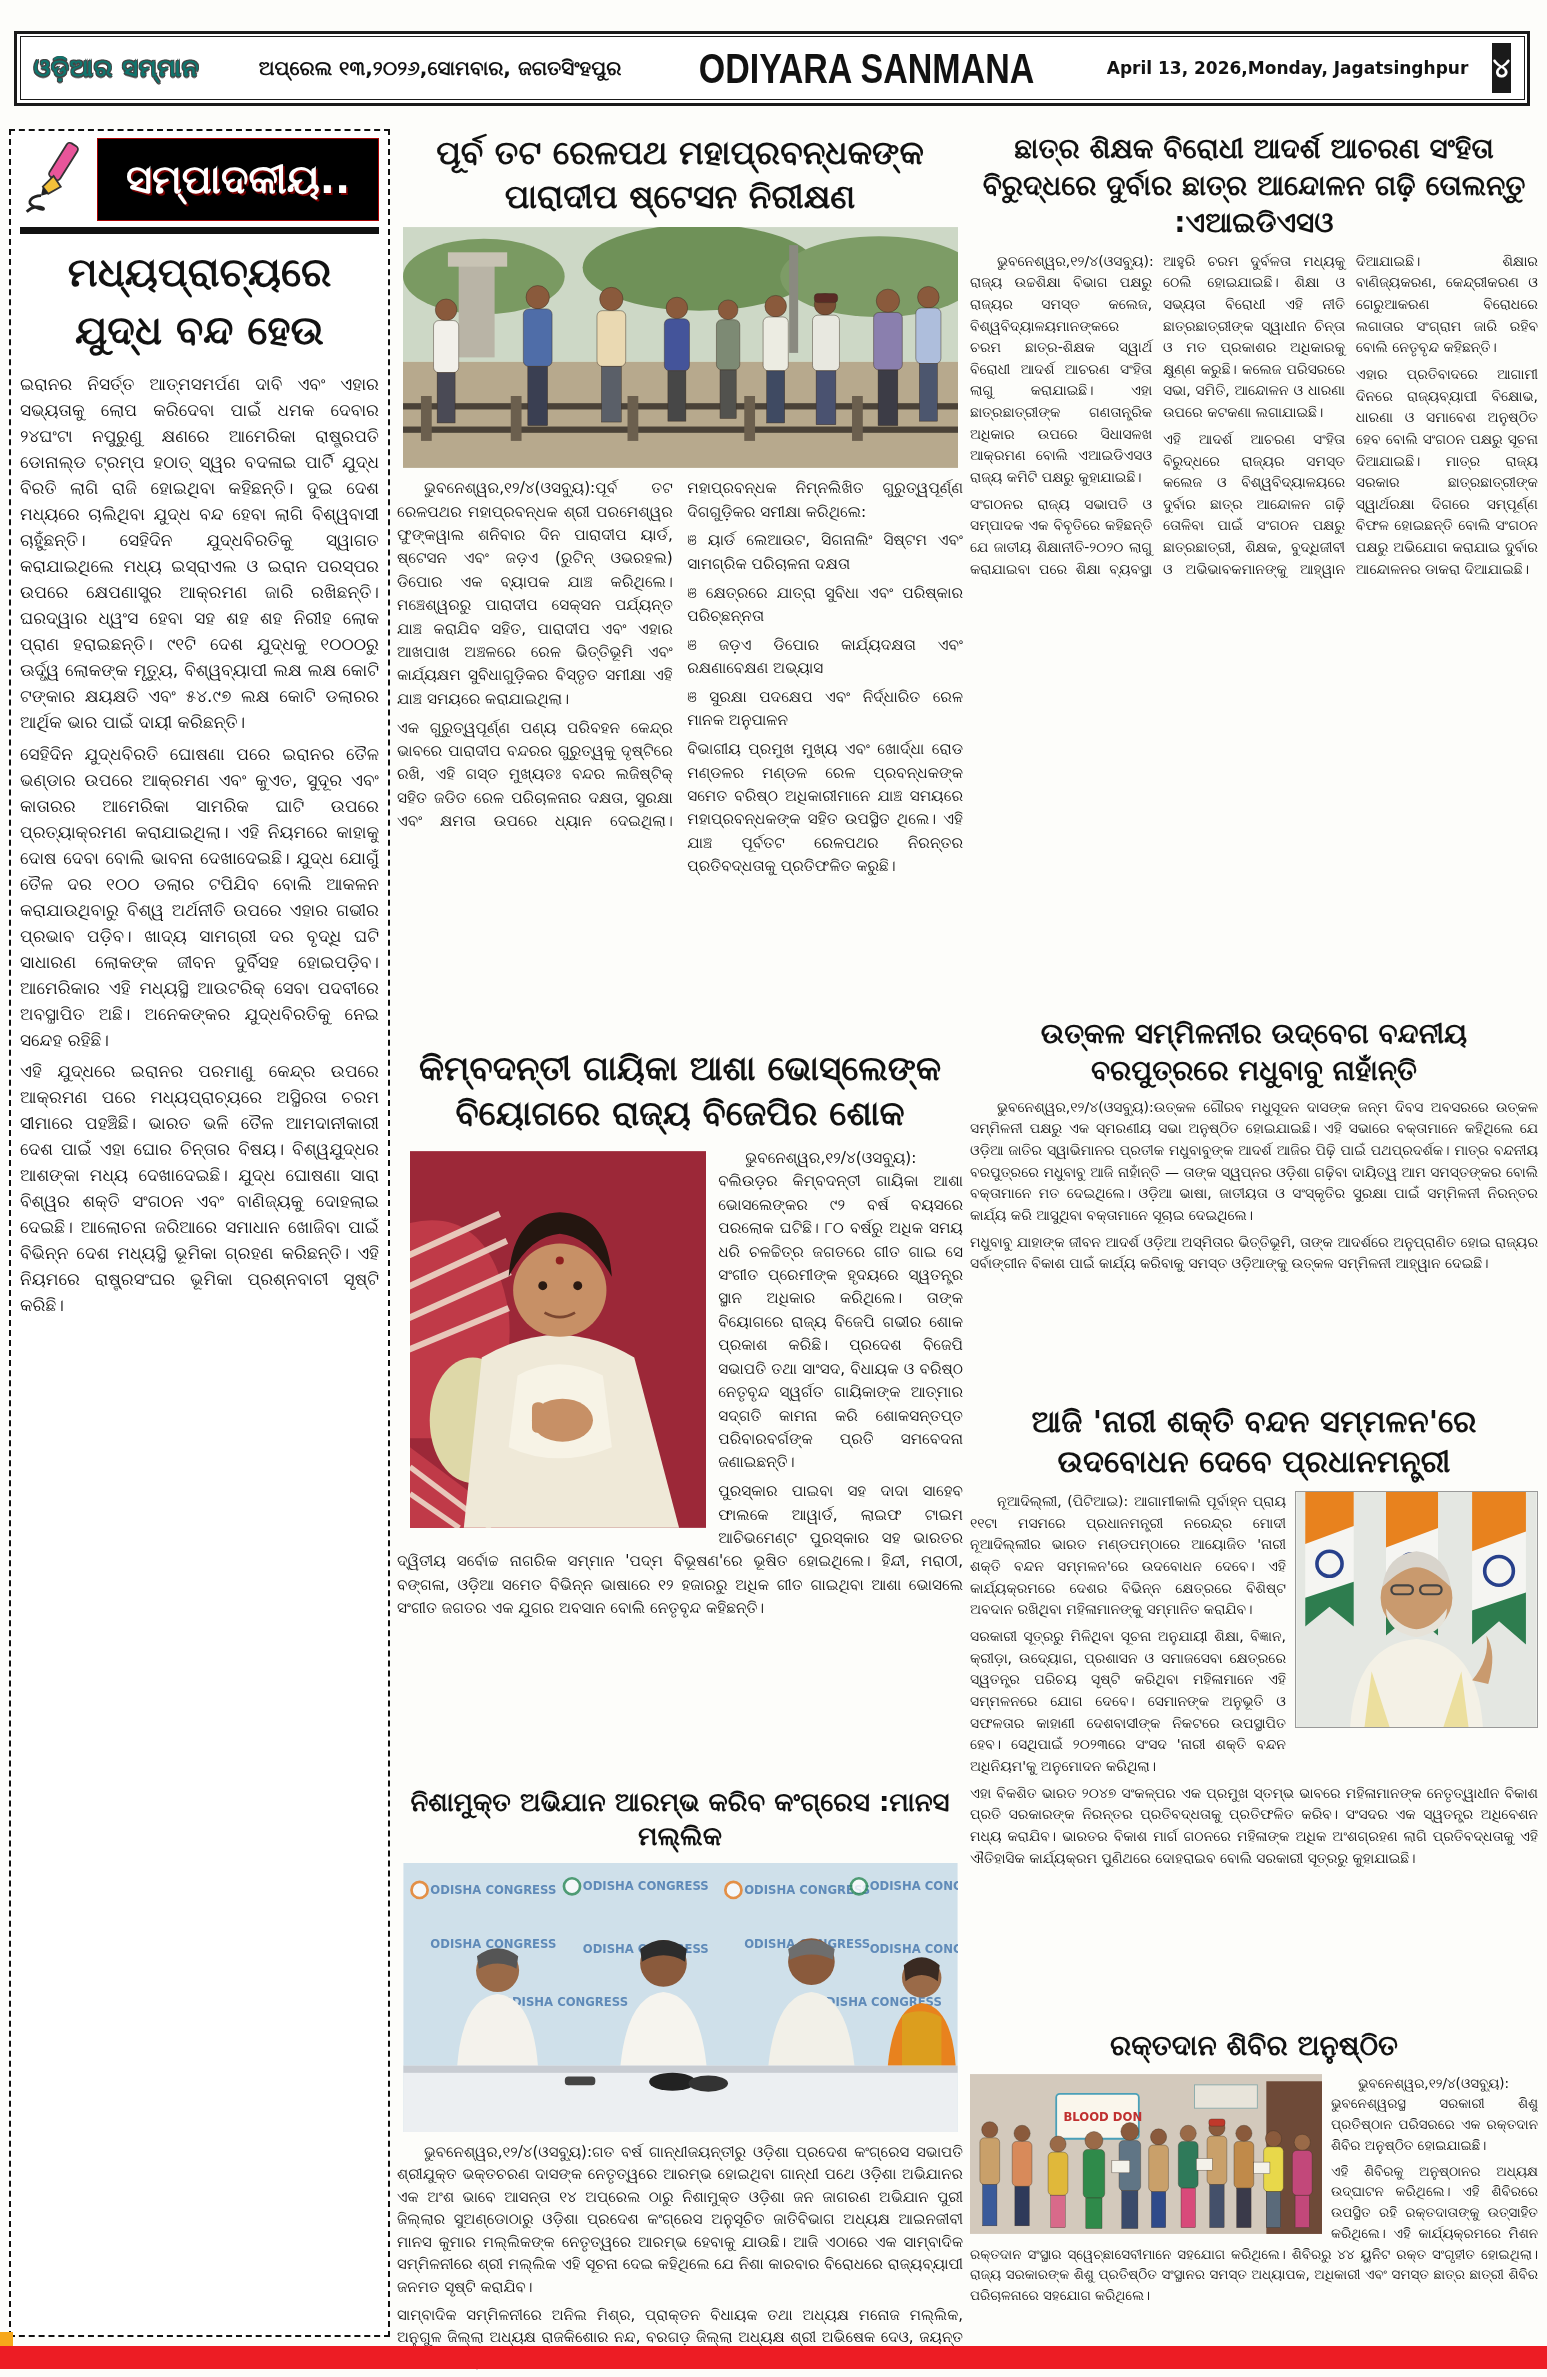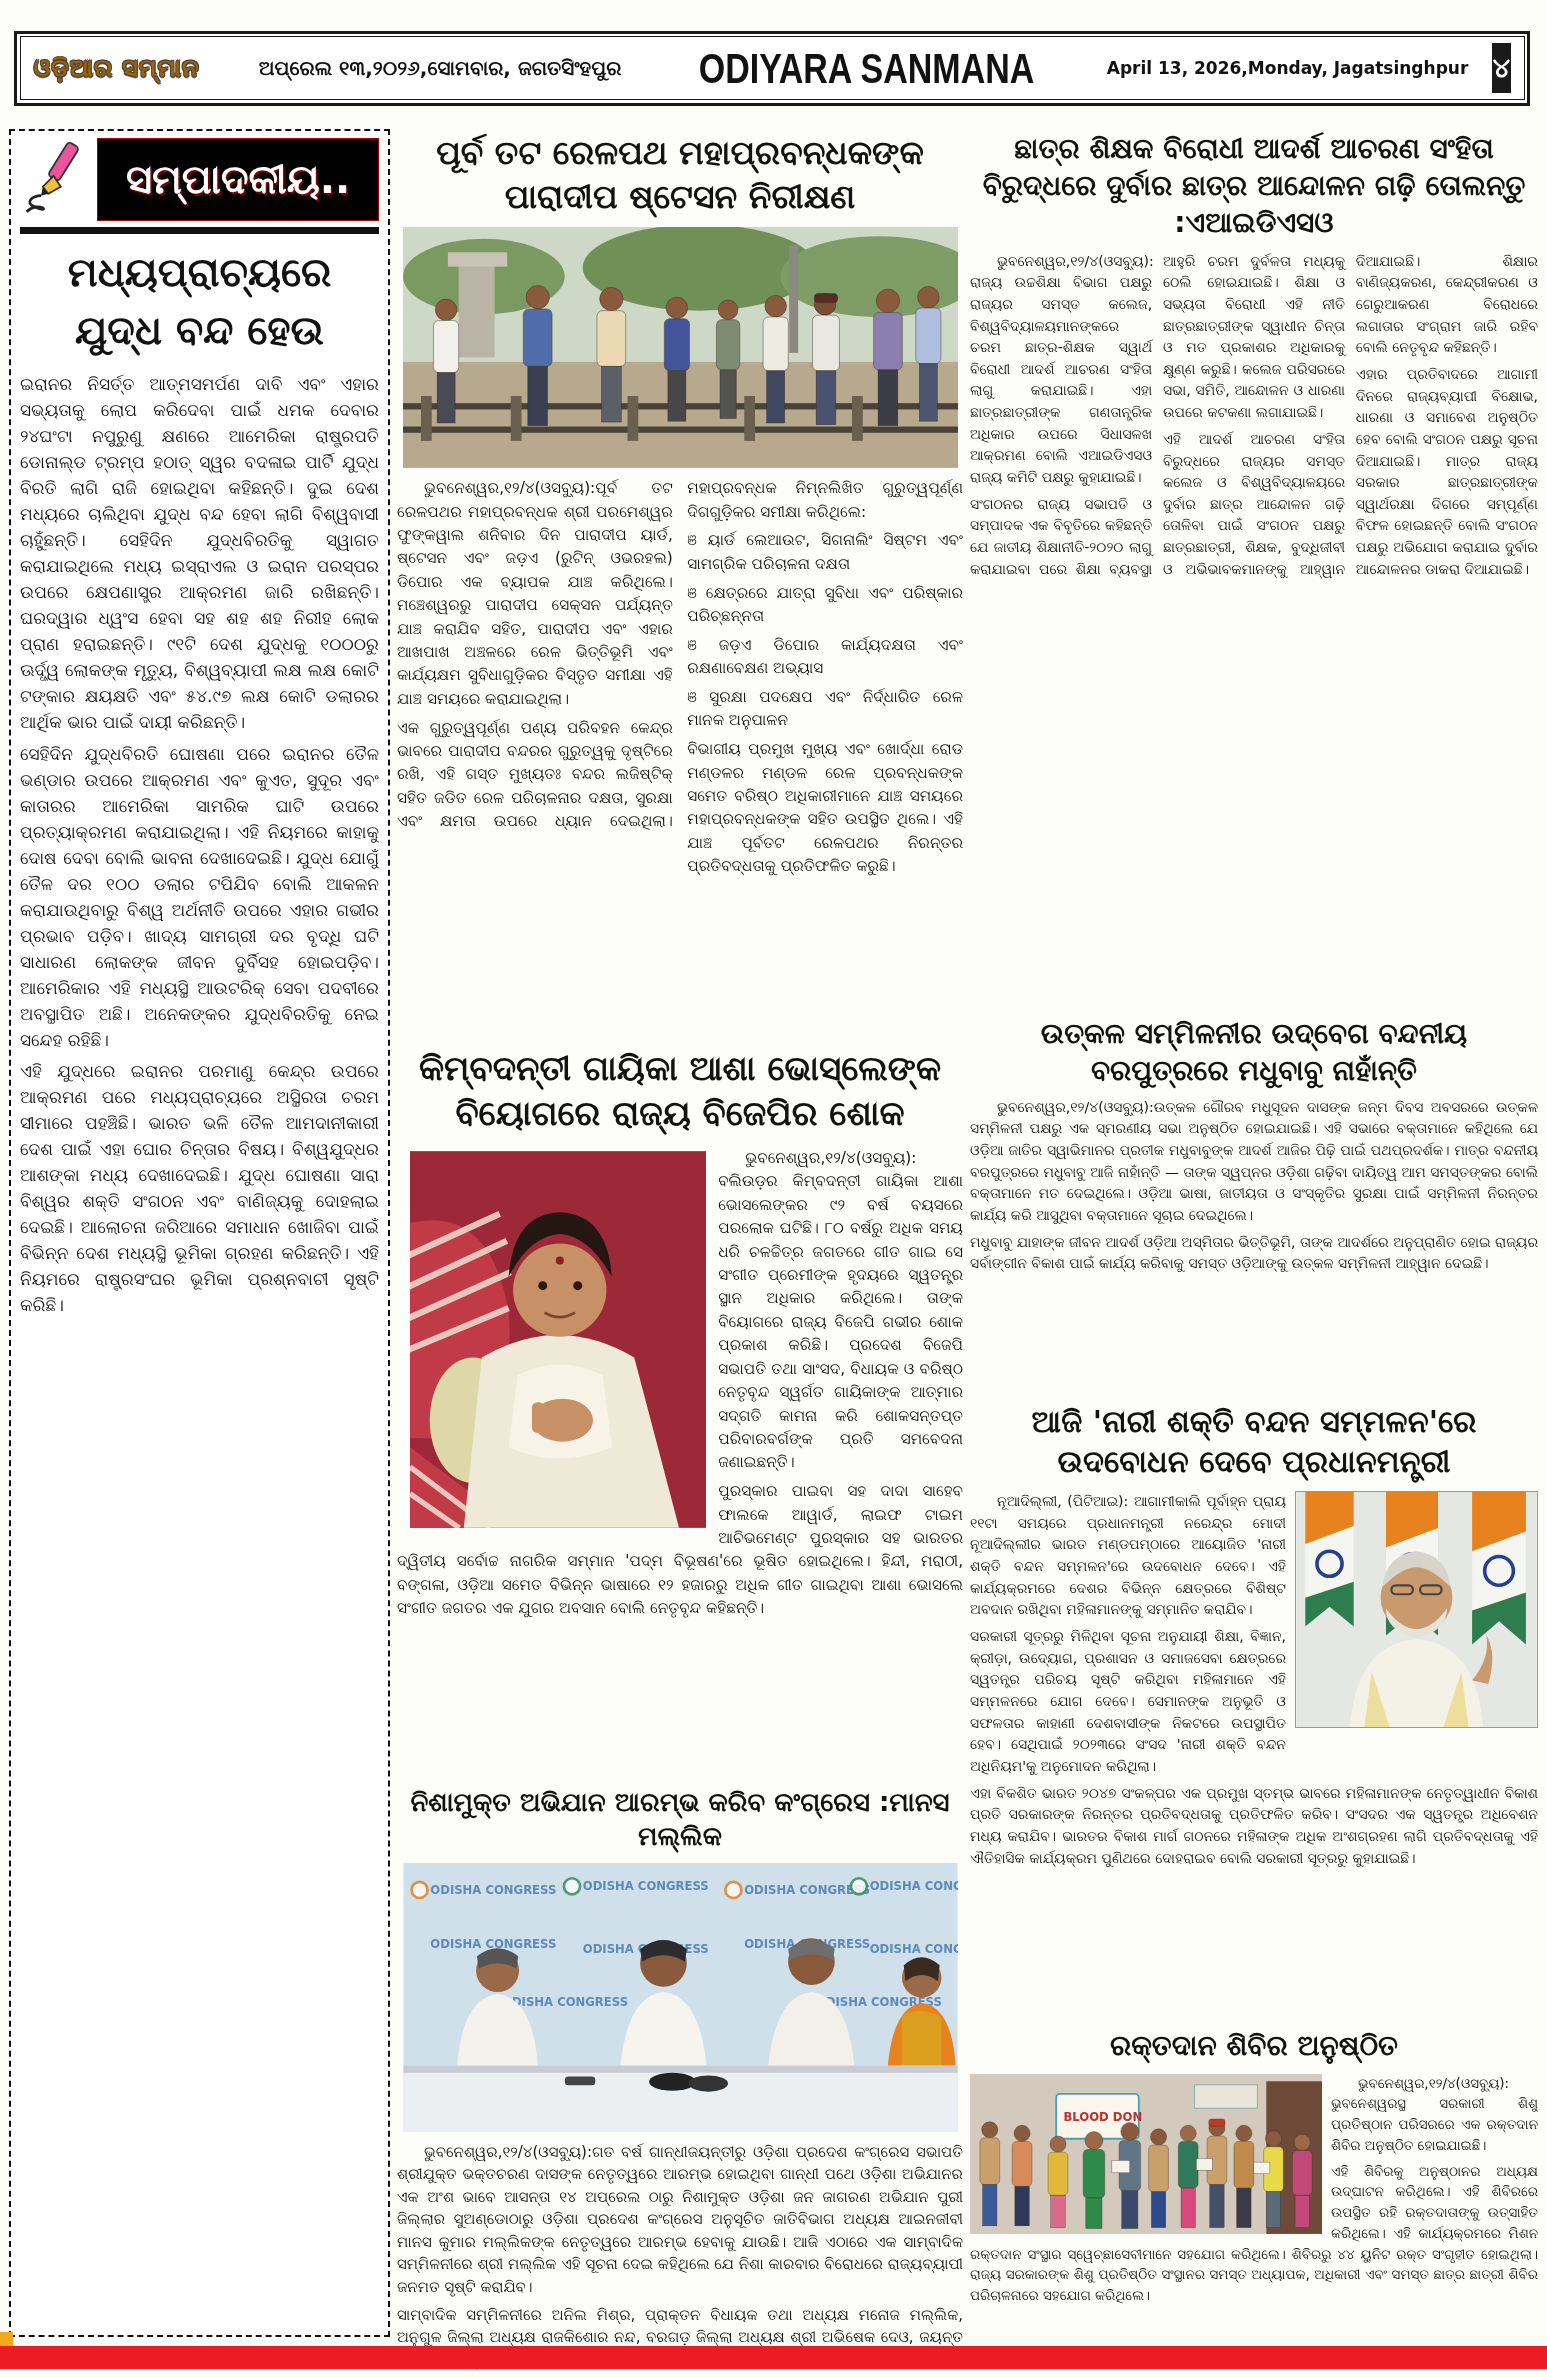--- a/index.html
+++ b/index.html
@@ -6,21 +6,21 @@
   .page{
     position:relative;width:1548px;height:2377px;margin:0 auto;
     background:#fdfdfa;color:#121212;overflow:hidden;
     font-family:"DejaVu Sans","Liberation Sans",sans-serif;
   }
   
   .masthead{position:absolute;left:14.4px;top:30.5px;width:1516px;height:75px;
     border:3.6px solid #1a1a1a;background:#fff;box-sizing:border-box;}
   .masthead-inner{position:absolute;inset:2.7px;border:1.8px solid #1a1a1a;
     display:flex;align-items:center;box-sizing:border-box;padding:0 12.6px;gap:23.4px;}
-  .logo-text{font-size:24px;font-weight:bold;letter-spacing:0.9px;color:#a16207;
+  .logo-text{font-size:24px;font-weight:bold;letter-spacing:0.9px;color:#0f766e;
     text-shadow:-0.9px -0.9px 0 #444,0.9px -0.9px 0 #444,-0.9px 0.9px 0 #444,0.9px 0.9px 0 #444,0 1.8px 0 #888;
     white-space:nowrap;}
   .date-odia{font-size:20px;font-weight:bold;margin-left:36px;white-space:nowrap;}
   .masthead-title{font-size:34px;font-weight:900;letter-spacing:0px;margin-left:54px;
     font-family:"Liberation Sans","DejaVu Sans",sans-serif;transform:scaleY(1.25);white-space:nowrap;}
   .date-eng{font-size:17px;font-weight:bold;margin-left:49px;white-space:nowrap;}
   .pageno{margin-left:auto;background:#1a1a1a;color:#fff;font-size:27px;font-weight:bold;
     width:41px;height:50px;display:flex;align-items:center;justify-content:center;}
   
   .odia{text-align:justify;}
@@ -299,21 +299,21 @@
           <path d="M60,262 Q66,170 134,164 Q202,170 208,262 Z" fill="#f4f1e6"></path>
           <path d="M84,200 L104,262 L76,262 Z" fill="#ecdf9e"></path>
           <path d="M184,200 L164,262 L192,262 Z" fill="#ecdf9e"></path>
           <circle cx="134" cy="118" r="40" fill="#c99a6e"></circle>
           <path d="M96,106 Q100,70 134,66 Q168,70 172,106 Q150,84 134,84 Q118,84 96,106 Z" fill="#d8d4cc"></path>
           <path d="M100,130 Q134,176 168,130 Q168,156 134,162 Q100,156 100,130 Z" fill="#e6e2d8"></path>
           <rect x="106" y="104" width="24" height="10" rx="5" fill="none" stroke="#444" stroke-width="2.5"></rect>
           <rect x="138" y="104" width="24" height="10" rx="5" fill="none" stroke="#444" stroke-width="2.5"></rect>
           <path d="M196,210 Q216,186 212,160 Q224,180 214,214 Z" fill="#c99a6e"></path>
         </svg>
-        <p class="indent">ନୂଆଦିଲ୍ଲୀ, (ପିଟିଆଇ): ଆଗାମୀକାଲି ପୂର୍ବାହ୍ନ ପ୍ରାୟ ୧୧ଟା ସମୟରେ ପ୍ରଧାନମନ୍ତ୍ରୀ ନରେନ୍ଦ୍ର ମୋଦୀ ନୂଆଦିଲ୍ଲୀର ଭାରତ ମଣ୍ଡପମ୍‌ଠାରେ ଆୟୋଜିତ 'ନାରୀ ଶକ୍ତି ବନ୍ଦନ ସମ୍ମଳନ'ରେ ଉଦବୋଧନ ଦେବେ। ଏହି କାର୍ଯ୍ୟକ୍ରମରେ ଦେଶର ବିଭିନ୍ନ କ୍ଷେତ୍ରରେ ବିଶିଷ୍ଟ ଅବଦାନ ରଖିଥିବା ମହିଳାମାନଙ୍କୁ ସମ୍ମାନିତ କରାଯିବ।</p>
+        <p class="indent">ନୂଆଦିଲ୍ଲୀ, (ପିଟିଆଇ): ଆଗାମୀକାଲି ପୂର୍ବାହ୍ନ ପ୍ରାୟ ୧୧ଟା ମସମରେ ପ୍ରଧାନମନ୍ତ୍ରୀ ନରେନ୍ଦ୍ର ମୋଦୀ ନୂଆଦିଲ୍ଲୀର ଭାରତ ମଣ୍ଡପମ୍‌ଠାରେ ଆୟୋଜିତ 'ନାରୀ ଶକ୍ତି ବନ୍ଦନ ସମ୍ମଳନ'ରେ ଉଦବୋଧନ ଦେବେ। ଏହି କାର୍ଯ୍ୟକ୍ରମରେ ଦେଶର ବିଭିନ୍ନ କ୍ଷେତ୍ରରେ ବିଶିଷ୍ଟ ଅବଦାନ ରଖିଥିବା ମହିଳାମାନଙ୍କୁ ସମ୍ମାନିତ କରାଯିବ।</p>
         <p>ସରକାରୀ ସୂତ୍ରରୁ ମିଳିଥିବା ସୂଚନା ଅନୁଯାୟୀ ଶିକ୍ଷା, ବିଜ୍ଞାନ, କ୍ରୀଡ଼ା, ଉଦ୍ୟୋଗ, ପ୍ରଶାସନ ଓ ସମାଜସେବା କ୍ଷେତ୍ରରେ ସ୍ୱତନ୍ତ୍ର ପରିଚୟ ସୃଷ୍ଟି କରିଥିବା ମହିଳାମାନେ ଏହି ସମ୍ମଳନରେ ଯୋଗ ଦେବେ। ସେମାନଙ୍କ ଅନୁଭୂତି ଓ ସଫଳତାର କାହାଣୀ ଦେଶବାସୀଙ୍କ ନିକଟରେ ଉପସ୍ଥାପିତ ହେବ। ସେଥିପାଇଁ ୨୦୨୩ରେ ସଂସଦ 'ନାରୀ ଶକ୍ତି ବନ୍ଦନ ଅଧିନିୟମ'କୁ ଅନୁମୋଦନ କରିଥିଲା।</p>
         <p>ଏହା ବିକଶିତ ଭାରତ ୨୦୪୭ ସଂକଳ୍ପର ଏକ ପ୍ରମୁଖ ସ୍ତମ୍ଭ ଭାବରେ ମହିଳାମାନଙ୍କ ନେତୃତ୍ୱାଧୀନ ବିକାଶ ପ୍ରତି ସରକାରଙ୍କ ନିରନ୍ତର ପ୍ରତିବଦ୍ଧତାକୁ ପ୍ରତିଫଳିତ କରିବ। ସଂସଦର ଏକ ସ୍ୱତନ୍ତ୍ର ଅଧିବେଶନ ମଧ୍ୟ କରାଯିବ। ଭାରତର ବିକାଶ ମାର୍ଗ ଗଠନରେ ମହିଳାଙ୍କ ଅଧିକ ଅଂଶଗ୍ରହଣ ଲାଗି ପ୍ରତିବଦ୍ଧତାକୁ ଏହି ଐତିହାସିକ କାର୍ଯ୍ୟକ୍ରମ ପୁଣିଥରେ ଦୋହରାଇବ ବୋଲି ସରକାରୀ ସୂତ୍ରରୁ କୁହାଯାଇଛି।</p>
       </div>
     </div>
 
     <div>
       <div class="headline h-rD">ରକ୍ତଦାନ ଶିବିର ଅନୁଷ୍ଠିତ</div>
       <div class="odia rD-wrap body-block">
         <svg class="rD-photo" width="352" height="160" viewBox="0 0 392 178" style="font-size:15px">
           <rect width="392" height="178" fill="#d3c9bc"></rect>

